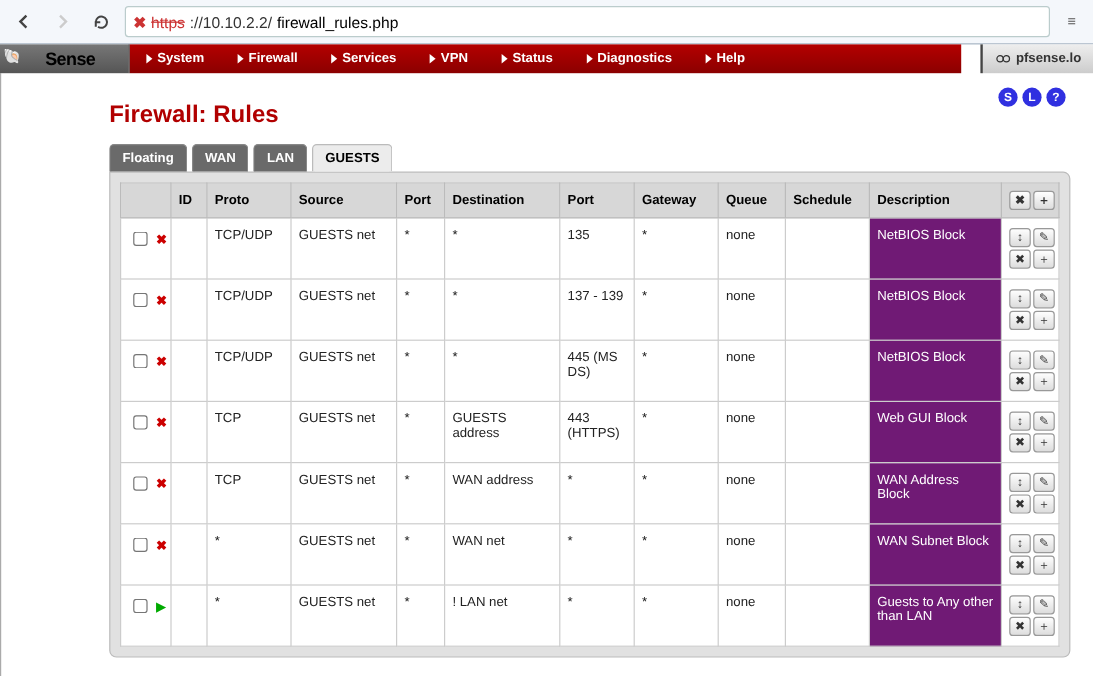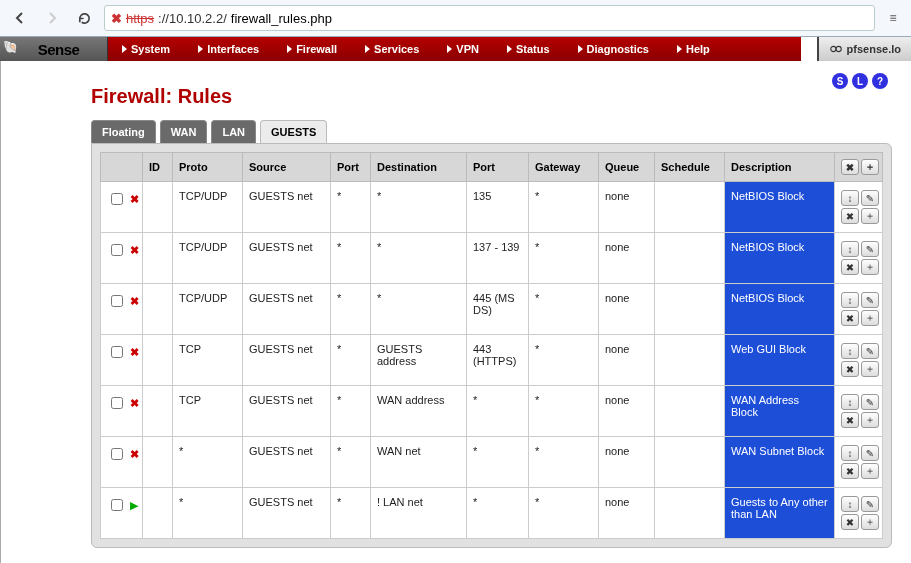--- a/index.html
+++ b/index.html
@@ -42,21 +42,21 @@
   
   .ruletabs { display:flex; gap:4px; margin-bottom:0;}
   .rtab { background:#6a6a6a; color:#fff; font-size:11px; font-weight:bold; padding:5px 10px; border-radius:4px 4px 0 0; border:1px solid #888; border-bottom:none;}
   .rtab.active { background:#ececec; color:#000; border-color:#bbb;}
 
   .panel { background:#e1e1e1; border:1px solid #bbb; border-radius:0 6px 6px 6px; padding:8px;}
 
   table.rules { width:100%; border-collapse:collapse; background:#fff; table-layout:fixed;}
   table.rules th { background:#d7d7d7; text-align:left; font-size:11px; font-weight:bold; padding:6px 6px; border:1px solid #bbb;margin-top:12px;}
   table.rules td { border:1px solid #ccc; font-size:11px; padding:8px 6px; vertical-align:top; color:#222;}
-  table.rules td.desc { background:#1d4ed8; color:#fff;}
+  table.rules td.desc { background:#701a75; color:#fff;}
   .rowctl { white-space:nowrap; display:flex; align-items:center; gap:4px;}
   .chk { width:12px; height:12px; display:inline-block;}
   .icon-x { color:#c00; font-weight:bold;}
   .icon-go { color:#0a0;}
   .actcell { width:48px; }
   .actgrid { display:grid; grid-template-columns:18px 18px; gap:2px;}
   .actbtn { width:18px;height:16px; background:linear-gradient(#fefefe,#ddd); border:1px solid #999; border-radius:3px; display:flex; align-items:center; justify-content:center; font-size:10px; color:#333;}
 
   
   col.c-sel{width:42px}col.c-id{width:30px}col.c-proto{width:70px}col.c-src{width:88px}col.c-pt{width:40px}col.c-dst{width:96px}col.c-pt2{width:62px}col.c-gw{width:70px}col.c-q{width:56px}col.c-sch{width:70px}col.c-desc{width:110px}col.c-act{width:48px}
@@ -92,21 +92,20 @@
   </div>
 </div>
 
 <div class="pfsbar">
   <div class="logo">
     <span class="logo-badge">🐚</span>
     <span style="margin-left:10px;color:#000;">Sense</span>
   </div>
   <div class="menubar" id="menubar">
       <div class="mitem"><span class="tri"></span>System</div>
-      <div class="mitem"><span class="tri"></span>Interfaces</div>
       <div class="mitem"><span class="tri"></span>Firewall</div>
       <div class="mitem"><span class="tri"></span>Services</div>
       <div class="mitem"><span class="tri"></span>VPN</div>
       <div class="mitem"><span class="tri"></span>Status</div>
       <div class="mitem"><span class="tri"></span>Diagnostics</div>
       <div class="mitem"><span class="tri"></span>Help</div>
     </div>
   <div class="hostbadge">
     <span class="fav"><svg viewBox="0 0 16 16">
           <circle cx="5" cy="8" r="3" fill="none" stroke="#333" stroke-width="1.2"></circle>

